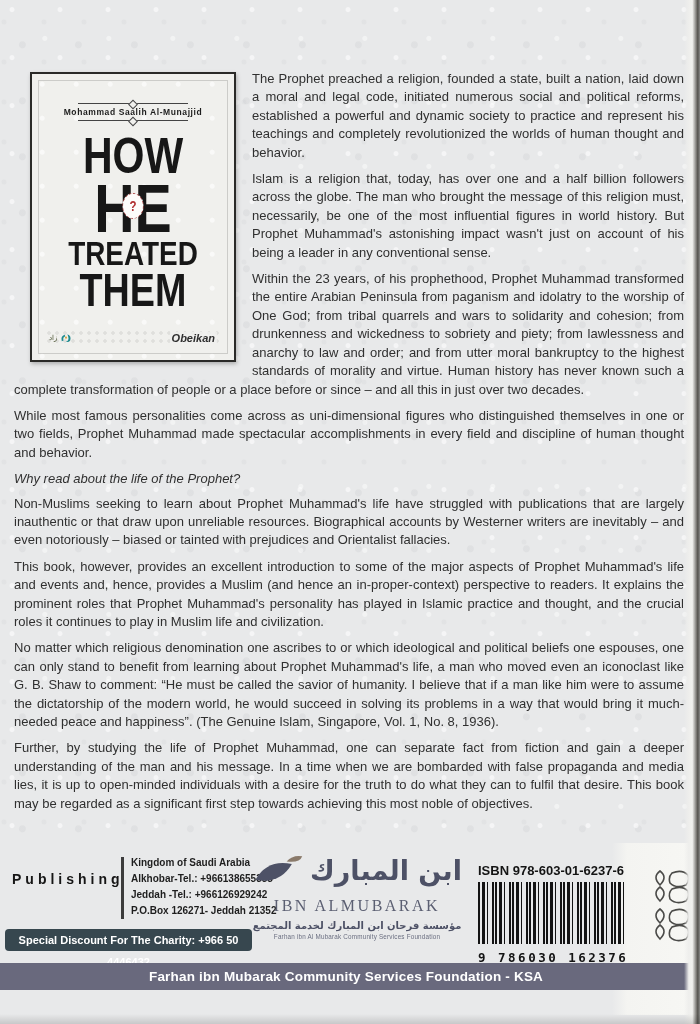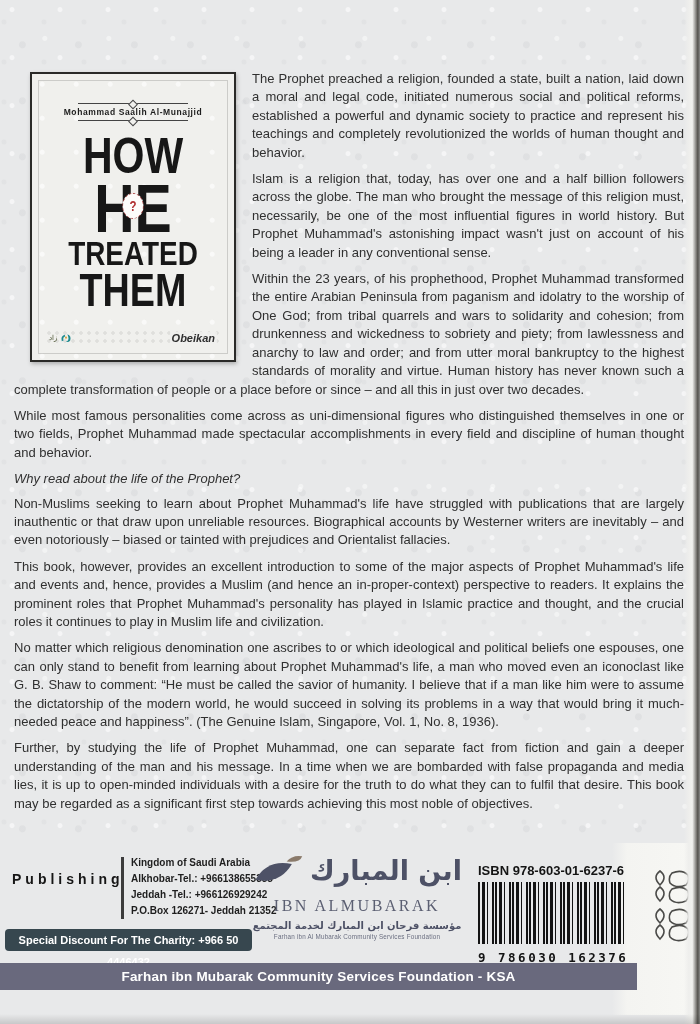--- a/index.html
+++ b/index.html
@@ -72,21 +72,21 @@
   .isbn-block{position:absolute;left:460px;top:20px;width:150px;padding-left:18px;}
   .isbn-label{font-size:13px;font-weight:bold;color:#141414;margin-bottom:4px;white-space:nowrap;}
   .barcode{width:148px;height:62px;
     background:repeating-linear-gradient(90deg,#141414 0 2px,rgba(0,0,0,0) 2px 4px,#141414 4px 7px,
       rgba(0,0,0,0) 7px 9px,#141414 9px 10px,rgba(0,0,0,0) 10px 14px,#141414 14px 16px,rgba(0,0,0,0) 16px 17px);}
   .barcode-digits{font-family:"DejaVu Sans Mono",monospace;font-size:12.5px;font-weight:bold;color:#141414;
     letter-spacing:2.5px;margin-top:6px;white-space:nowrap;}
 
   .edge-ornament{position:absolute;left:648px;top:26px;}
 
-  .footer-bar{position:absolute;left:0;top:120px;width:637px;height:27px;background:#69697d;
+  .footer-bar{position:absolute;left:0;top:120px;width:692px;height:27px;background:#69697d;
     color:#ffffff;font-size:13.5px;font-weight:bold;text-align:center;line-height:27px;letter-spacing:0.2px;}
 
   
   .right-edge{position:absolute;right:0;top:0;width:16px;height:1024px;z-index:6;
     background:linear-gradient(to right, rgba(0,0,0,0) 0%, #eeeeec 30%, #f2f2f0 52%, #7b7975 78%, #55534f 86%, #8b8b89 100%);}
   .bottom-edge{position:absolute;left:0;bottom:0;width:700px;height:10px;z-index:6;
     background:linear-gradient(to bottom, rgba(0,0,0,0) 0%, rgba(0,0,0,0.14) 100%);}
 </style>
 </head>
 <body>

